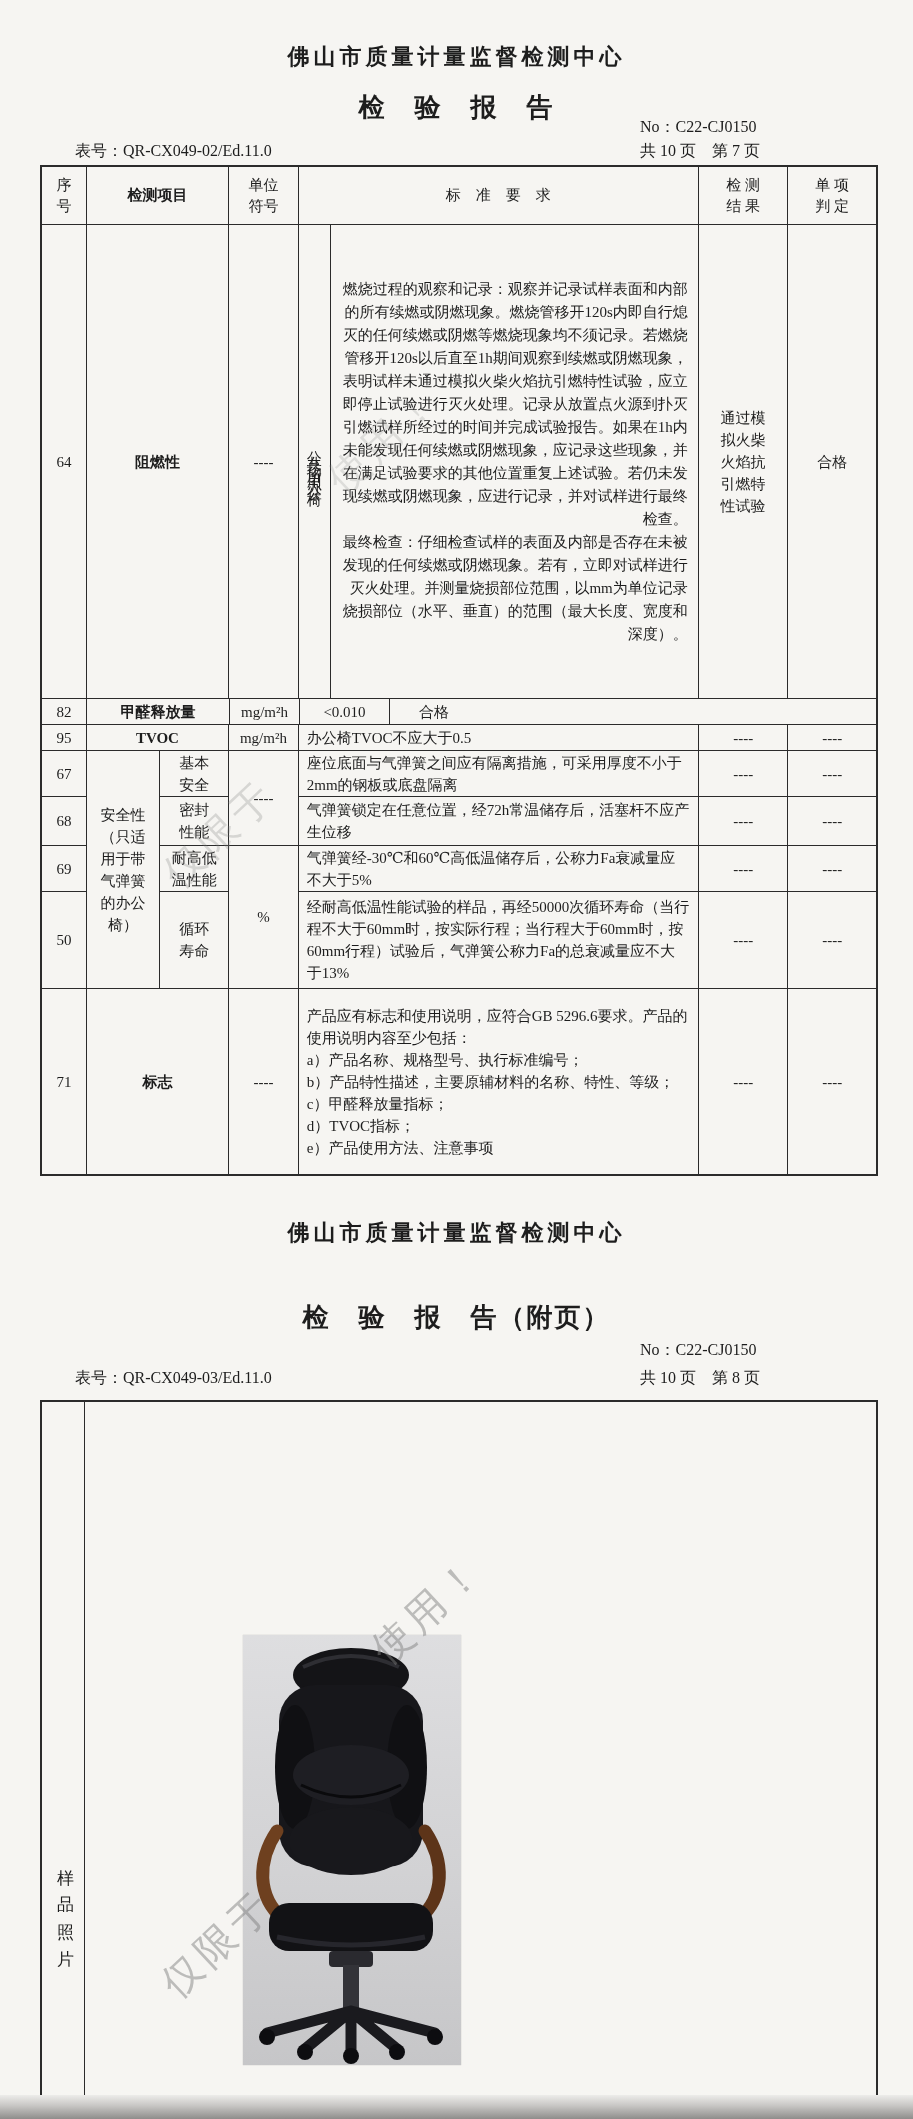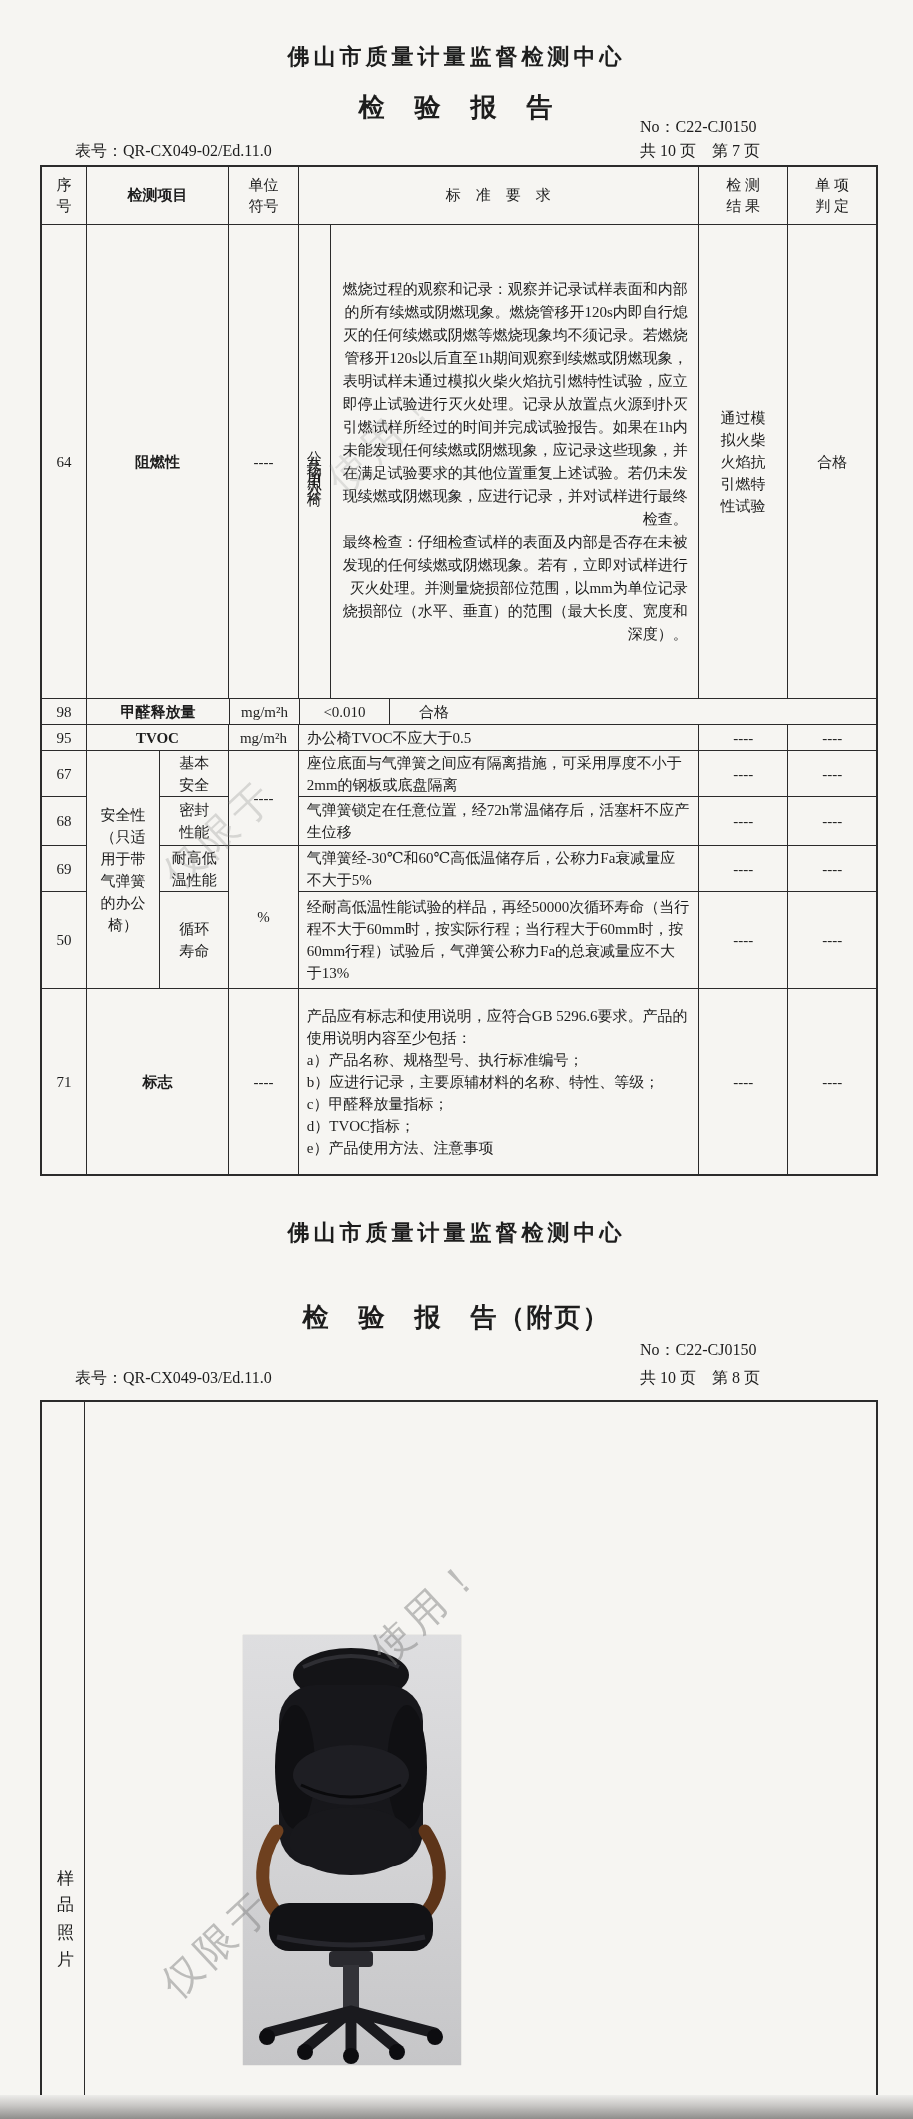--- a/index.html
+++ b/index.html
@@ -99,21 +99,21 @@
           <div class="scope">公共场所用办公椅</div>
           <div class="reqtext">燃烧过程的观察和记录：观察并记录试样表面和内部的所有续燃或阴燃现象。燃烧管移开120s内即自行熄灭的任何续燃或阴燃等燃烧现象均不须记录。若燃烧管移开120s以后直至1h期间观察到续燃或阴燃现象，表明试样未通过模拟火柴火焰抗引燃特性试验，应立即停止试验进行灭火处理。记录从放置点火源到扑灭引燃试样所经过的时间并完成试验报告。如果在1h内未能发现任何续燃或阴燃现象，应记录这些现象，并在满足试验要求的其他位置重复上述试验。若仍未发现续燃或阴燃现象，应进行记录，并对试样进行最终检查。
 最终检查：仔细检查试样的表面及内部是否存在未被发现的任何续燃或阴燃现象。若有，立即对试样进行灭火处理。并测量烧损部位范围，以mm为单位记录烧损部位（水平、垂直）的范围（最大长度、宽度和深度）。</div>
         </div>
       </div>
       <div class="cell w-res narrowwrap">通过模拟火柴火焰抗引燃特性试验</div>
       <div class="cell w-ver">合格</div>
     </div>
 
     <div class="tr" style="height:26px">
-      <div class="cell w-seq">98</div>
+      <div class="cell w-seq">82</div>
       <div class="cell w-item">甲醛释放量</div>
       <div class="cell w-unit">mg/m²h</div>
       <div class="cell w-res">&lt;0.010</div>
       <div class="cell w-ver">合格</div>
     </div>
 
     <div class="tr" style="height:26px">
       <div class="cell w-seq">95</div>
       <div class="cell w-item">TVOC</div>
       <div class="cell w-unit">mg/m²h</div>
@@ -168,21 +168,21 @@
         <div class="cell" style="height:96px">----</div>
       </div>
     </div>
 
     <div class="tr" style="height:185px">
       <div class="cell w-seq">71</div>
       <div class="cell w-item">标志</div>
       <div class="cell w-unit">----</div>
       <div class="cell w-req left">产品应有标志和使用说明，应符合GB 5296.6要求。产品的使用说明内容至少包括：
 a）产品名称、规格型号、执行标准编号；
-b）应进行记录，主要原辅材料的名称、特性、等级；
+b）产品特性描述，主要原辅材料的名称、特性、等级；
 c）甲醛释放量指标；
 d）TVOC指标；
 e）产品使用方法、注意事项</div>
       <div class="cell w-res">----</div>
       <div class="cell w-ver">----</div>
     </div>
   </div>
 
   <div class="wm wm-b">使用！</div>
   <div class="wm wm-a">仅限于</div>

